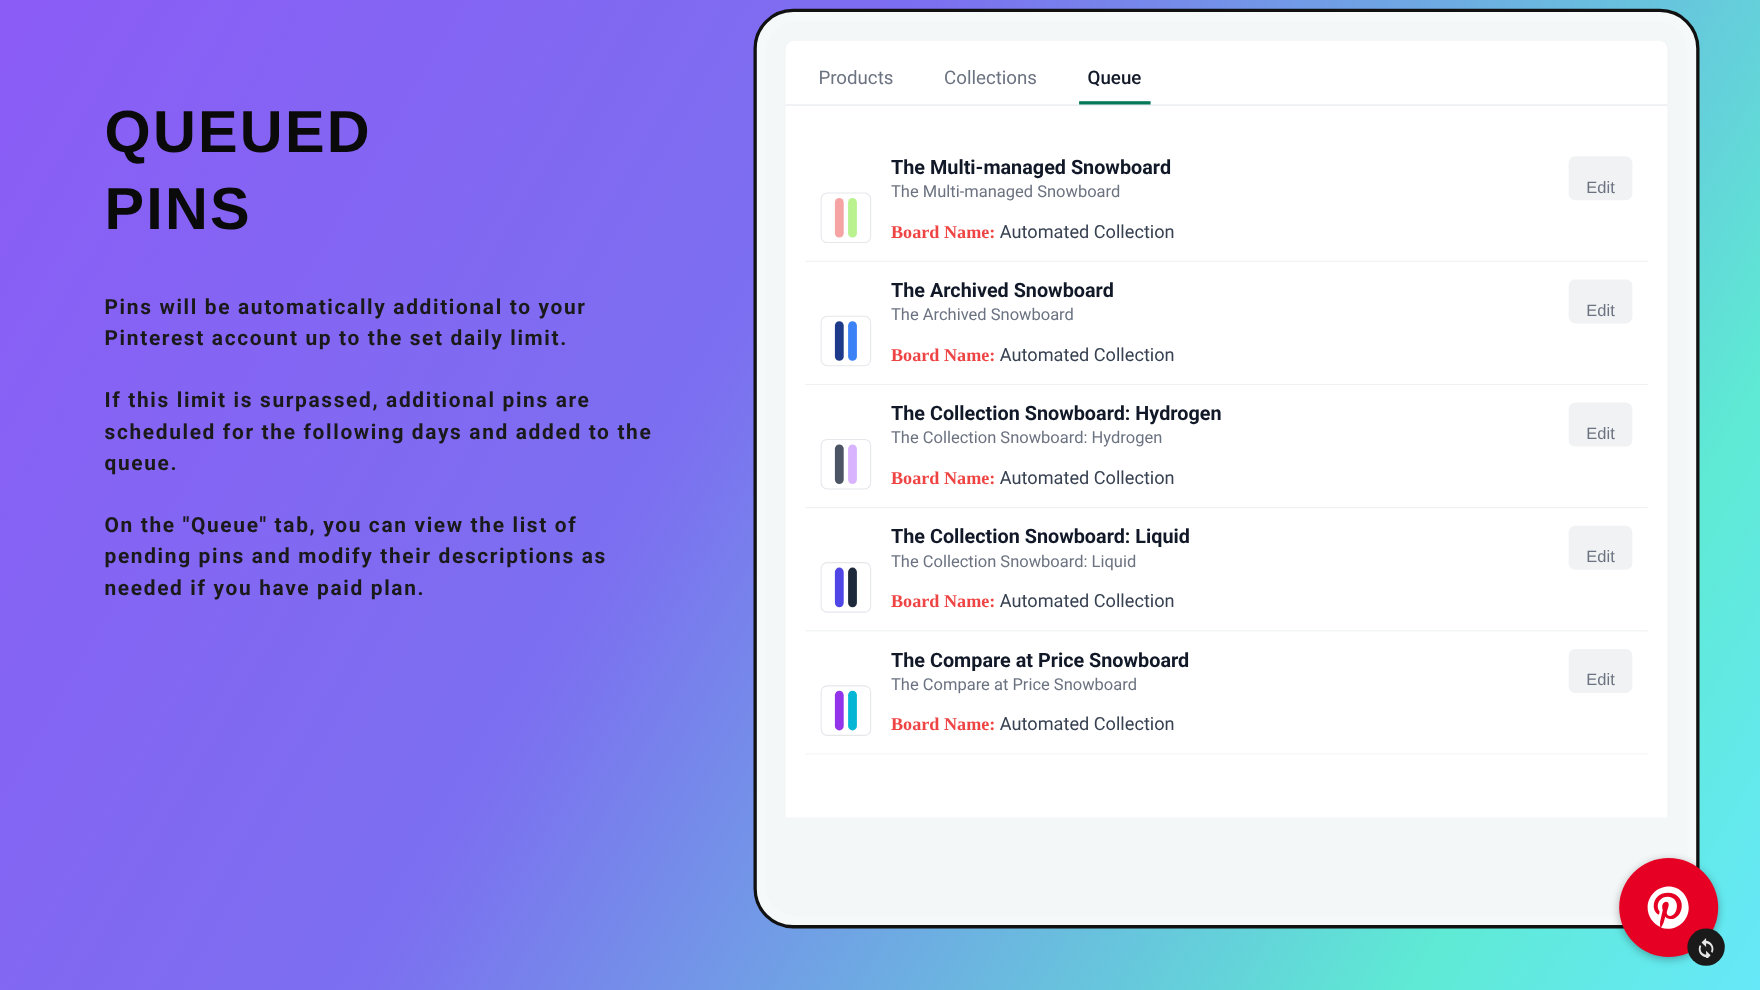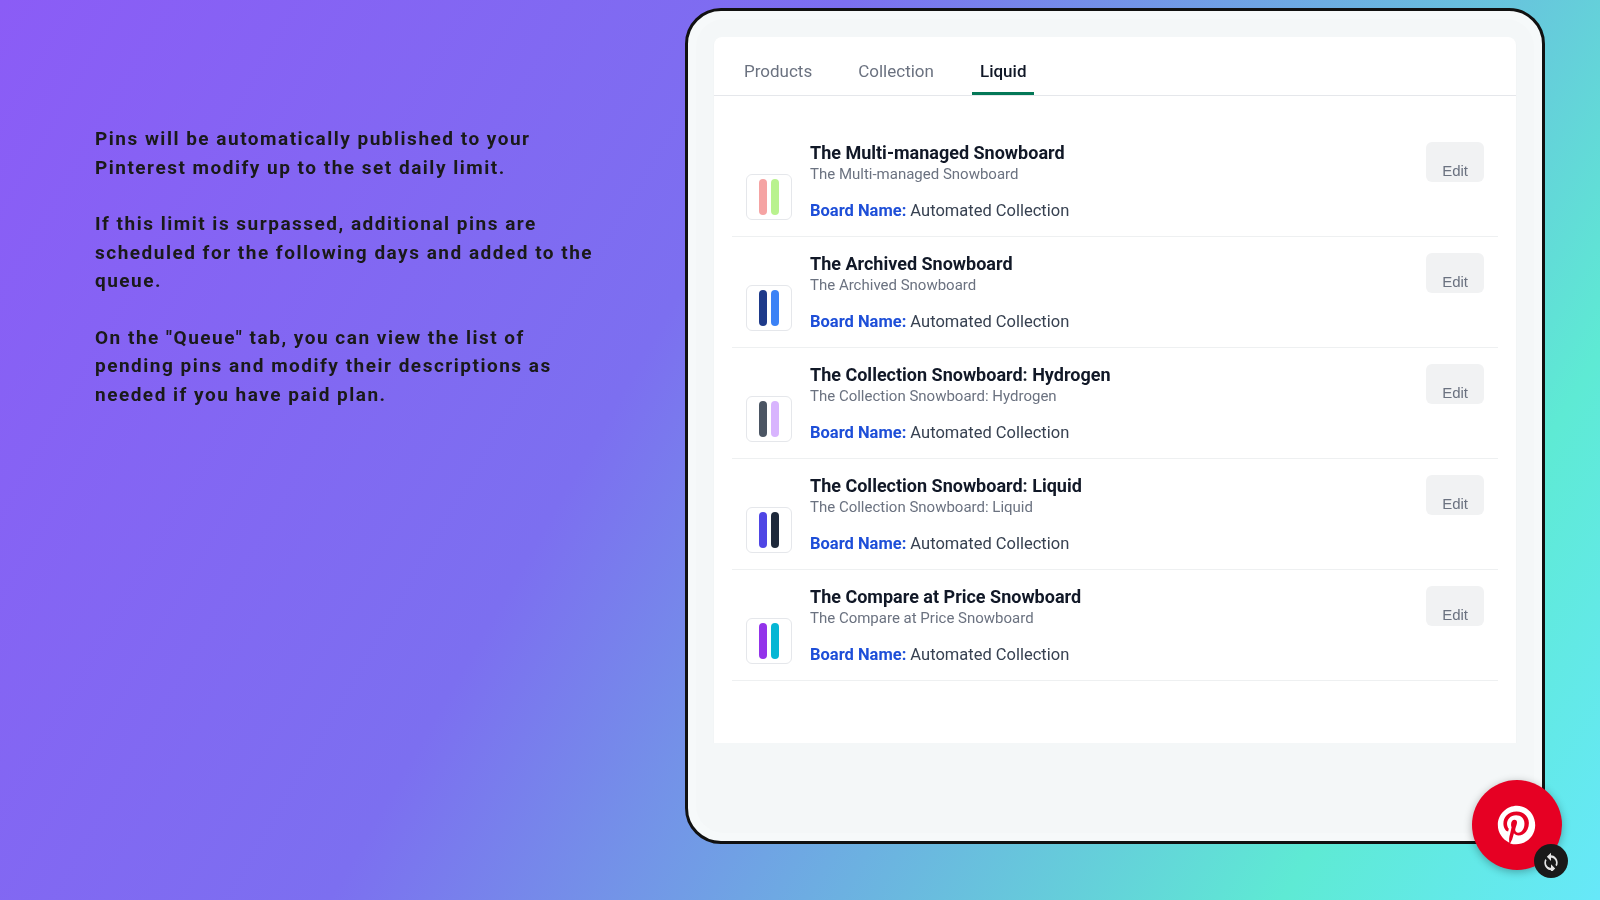--- a/index.html
+++ b/index.html
@@ -152,21 +152,22 @@
   margin-top: 2px;
 }
 
 .item-board {
   margin-top: 18px;
   font-size: 16.5px;
   color: #374151;
 }
 
 .item-board b {
-  color: #1d4ed8;
+  color: #ef4444;
+  font-family: Liberation Serif, serif;
 }
 
 .edit-btn {
   background: #f1f2f3;
   border: none;
   border-radius: 6px;
   padding: 20px 16px;
   font-size: 15px;
   color: #6b7280;
   cursor: pointer;
@@ -210,34 +211,38 @@
   display:flex;
   align-items:center;
   justify-content:center;
 }
 .refresh-dot svg { width: 20px; height: 20px; }
 </style>
 </head>
 <body>
 
 <div class="left-panel">
+  <div class="title">
+    <div>QUEUED</div>
+    <div>PINS</div>
+  </div>
   <div class="desc">
-    <p>Pins will be automatically published to your Pinterest modify up to the set daily limit.</p>
+    <p>Pins will be automatically additional to your Pinterest account up to the set daily limit.</p>
     <p>If this limit is surpassed, additional pins are scheduled for the following days and added to the queue.</p>
     <p>On the "Queue" tab, you can view the list of pending pins and modify their descriptions as needed if you have paid plan.</p>
   </div>
 </div>
 
 <div class="device">
   <div class="device-inner">
     <div class="content-panel">
       <div class="tabs">
         <div class="tab">Products</div>
-        <div class="tab">Collection</div>
-        <div class="tab active">Liquid</div>
+        <div class="tab">Collections</div>
+        <div class="tab active">Queue</div>
       </div>
       <div class="items-wrap" id="items-wrap">
           <div class="item">
             <div class="thumb">
               <div class="board" style="background: rgb(245, 163, 163);"></div>
               <div class="board" style="background: rgb(185, 242, 142);"></div>
             </div>
             <div class="item-body">
               <div class="item-title">The Multi-managed Snowboard</div>
               <div class="item-sub">The Multi-managed Snowboard</div>

